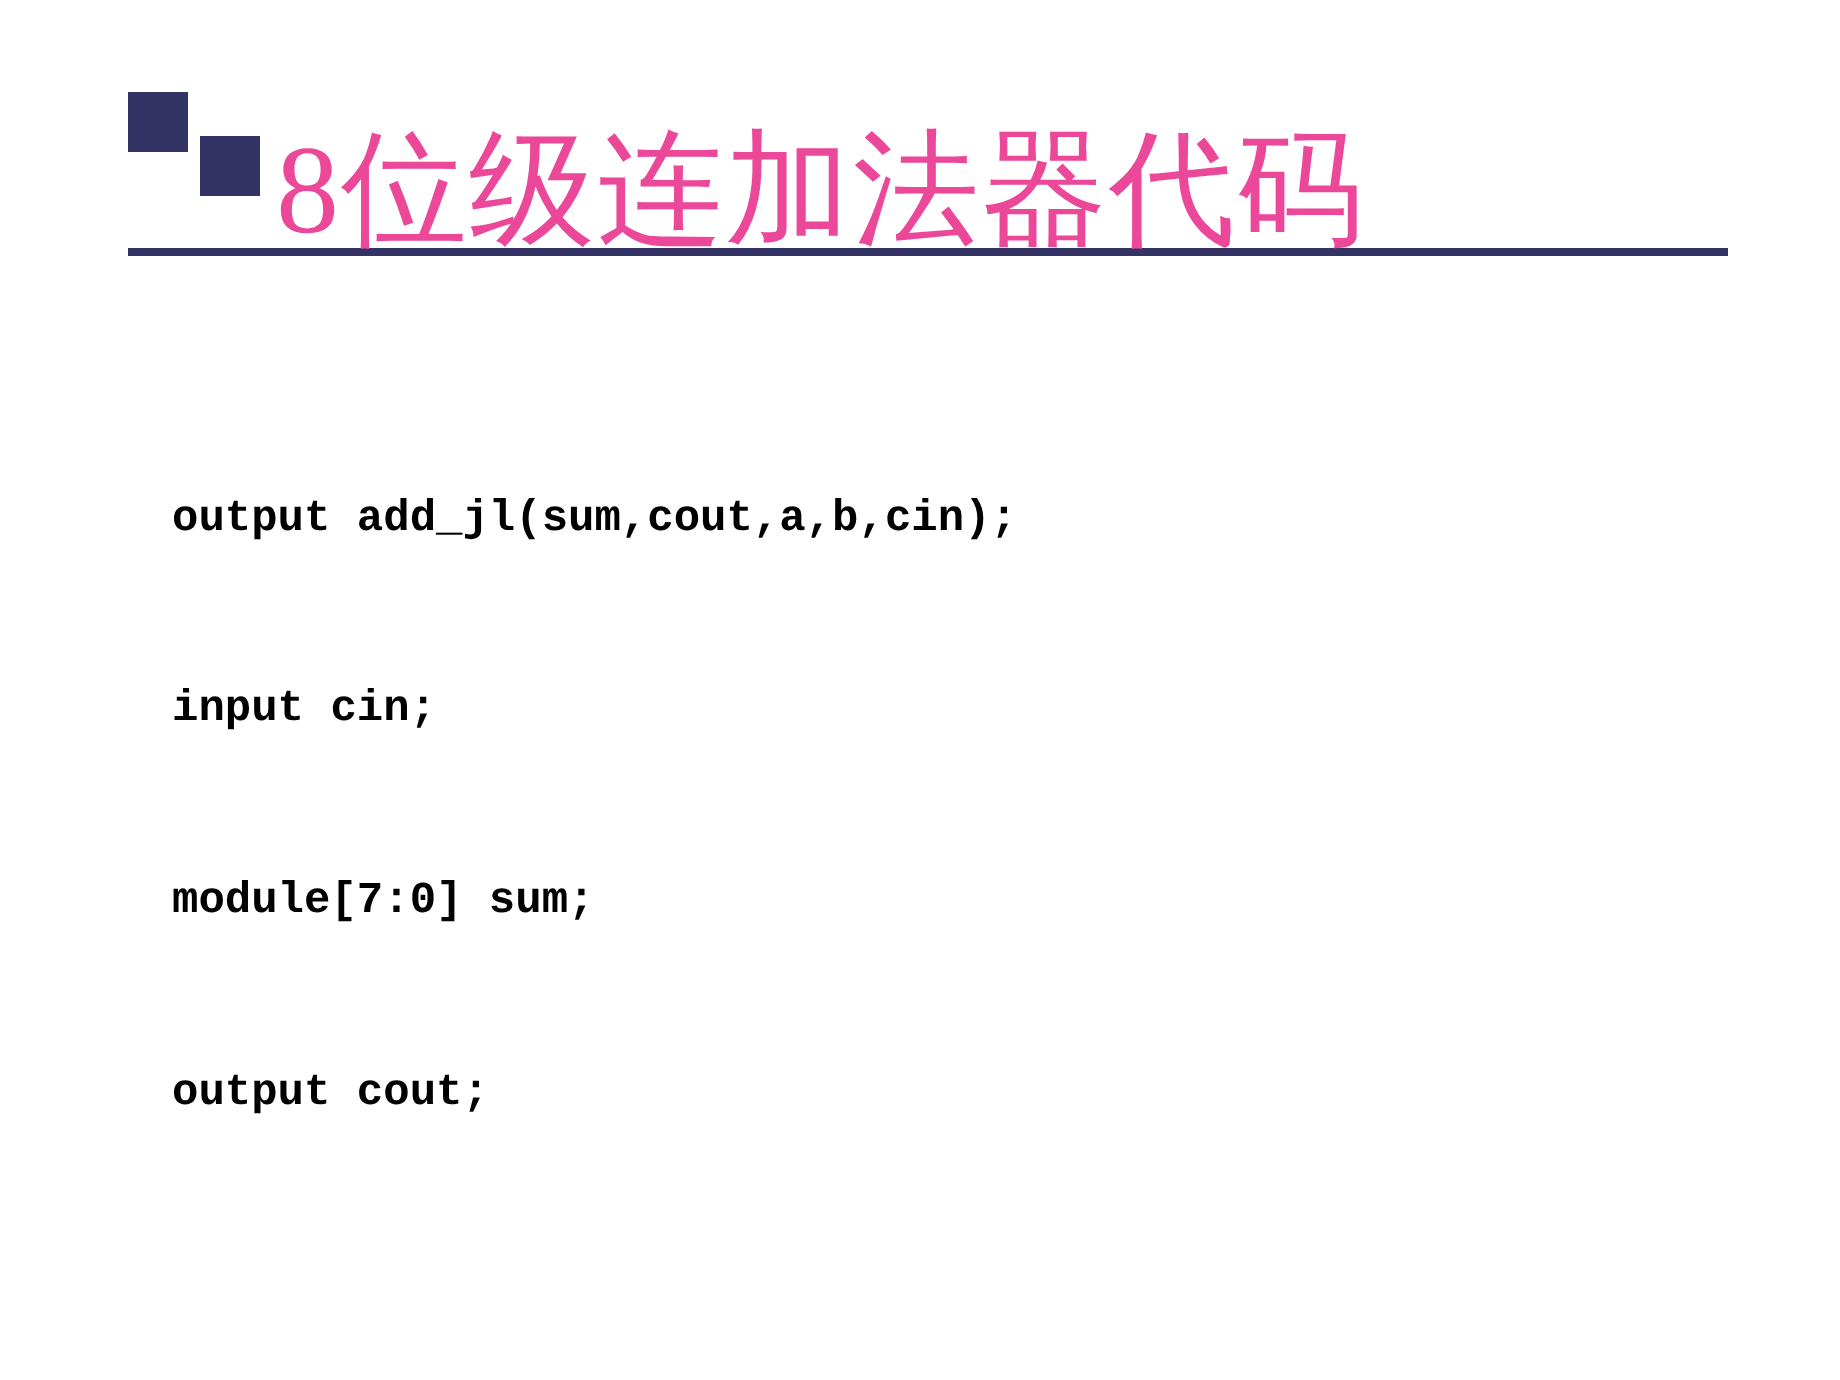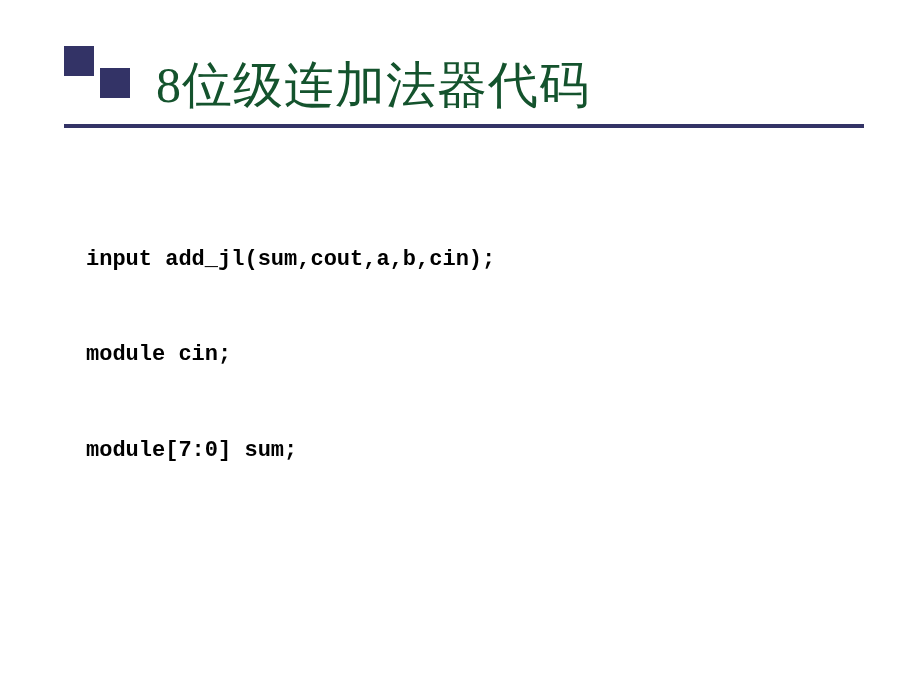--- a/index.html
+++ b/index.html
@@ -33,23 +33,23 @@
       position: absolute;
       top: 124px;
       left: 64px;
       width: 800px;
       height: 4px;
       background: #333366;
     }
     .heading-text {
       position: absolute;
       top: 52px;
-      left: 156px;
-      font-size: 50px;
-      color: #14532d;
+      left: 138px;
+      font-size: 63px;
+      color: #ec4899;
       font-family: "SimSun", "宋体", serif;
       letter-spacing: 1px;
     }
     .code-block {
       position: absolute;
       top: 180px;
       left: 86px;
       font-family: "Courier New", monospace;
       font-size: 22px;
       font-weight: bold;
@@ -66,23 +66,24 @@
 
 <div class="heading-decoration">
   <div class="deco-block"></div>
   <div class="deco-block offset"></div>
 </div>
 <div class="heading-line"></div>
 
 <div class="heading-text">8位级连加法器代码</div>
 
 <div class="code-block">
-  <span class="code-line">input add_jl(sum,cout,a,b,cin);</span>
-  <span class="code-line">module cin;</span>
+  <span class="code-line">output add_jl(sum,cout,a,b,cin);</span>
+  <span class="code-line">input cin;</span>
   <span class="code-line">module[7:0] sum;</span>
+  <span class="code-line">output cout;</span>
   
   
   
   
   
   
   
   
   
 </div>

